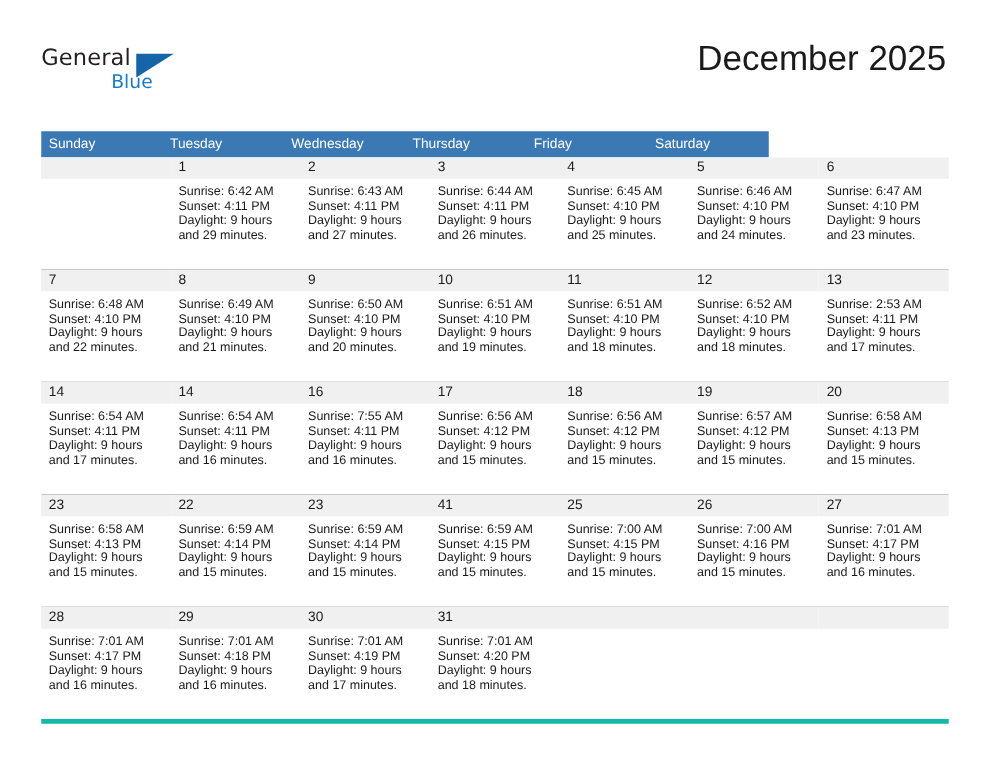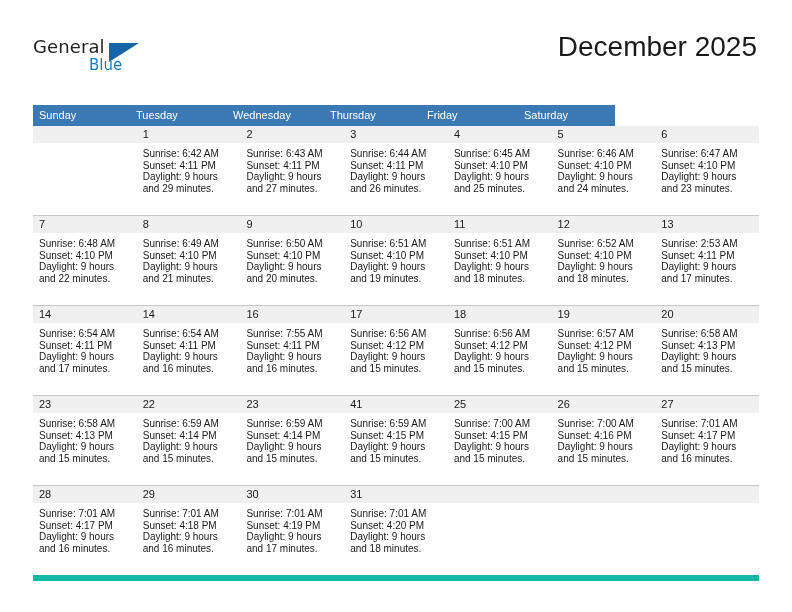--- a/index.html
+++ b/index.html
@@ -109,21 +109,21 @@
     white-space: nowrap;
     overflow: hidden;
   }
 
   .week {
     display: flex;
     width: 726px;
     border-bottom: 1px solid #c8c8c8;
   }
   .week:last-child {
-    border-bottom: 6px solid #14b8a6;
+    border-bottom: 4px solid #14b8a6;
   }
   .cell {
     flex: 1 1 0;
     width: 103.71px;
     box-sizing: border-box;
     background: #ffffff;
     position: relative;
     height: 89px;
   }
   .daynum {

